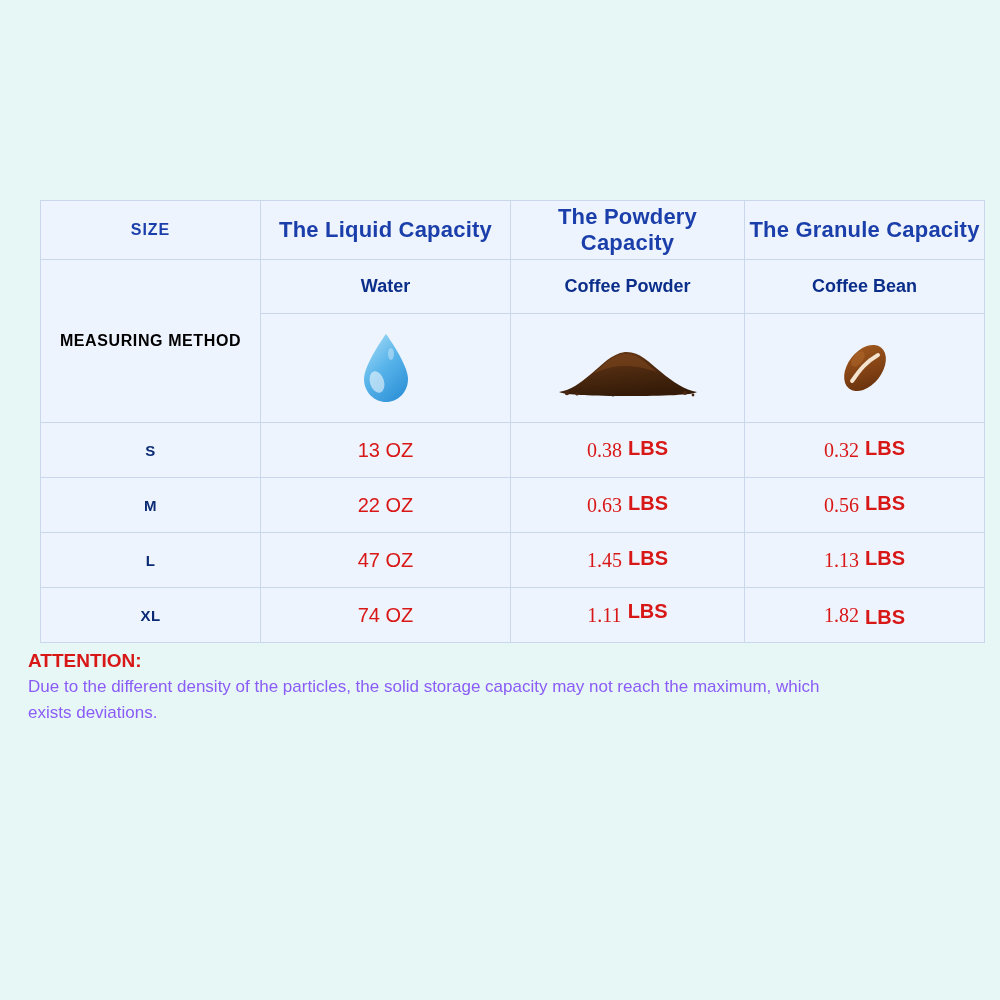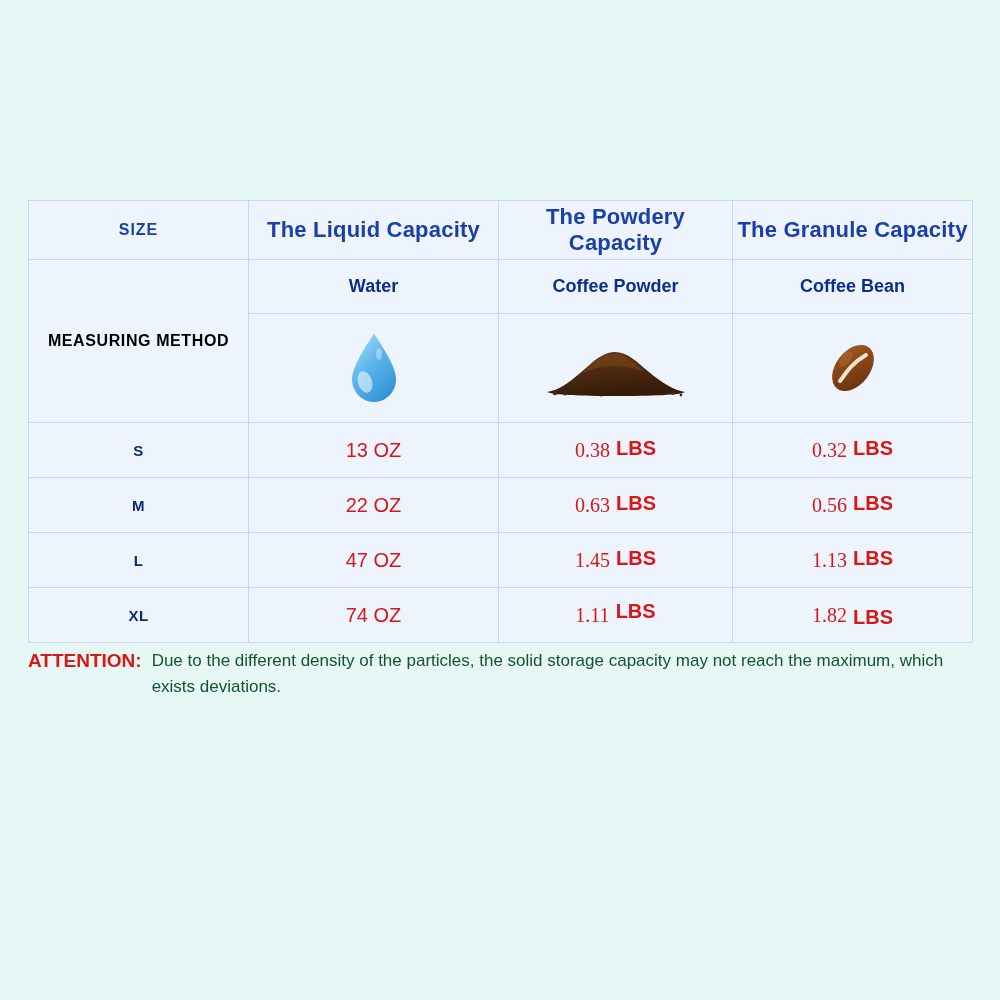--- a/index.html
+++ b/index.html
@@ -20,20 +20,21 @@
     left: 28px;
     top: 200px;
     width: 944px;
   }
 
   table.capacity-table {
     border-collapse: collapse;
     width: 944px;
     table-layout: fixed;
     background: #eef4fd;
+    margin-left: 12px;
   }
 
   table.capacity-table td {
     border: 1px solid #c9d7ea;
     background: #eef4fd;
     text-align: center;
     vertical-align: middle;
     padding: 0;
   }
 
@@ -136,31 +137,32 @@
   .row-xl .val-solid .unit { top: 2px; }
   .row-xl .cell-powder .val-solid .unit { top: -4px; }
 
   .note {
     position: absolute;
     left: 28px;
     top: 648px;
     width: 944px;
     display: flex;
     align-items: flex-start;
+    flex-direction: column;
   }
   .note-label {
     color: #d81717;
     font-weight: bold;
     font-size: 19px;
     white-space: nowrap;
     margin-right: 10px;
     line-height: 26px;
   }
   .note-text {
-    color: #14532d;
+    color: #8b5cf6;
     font-size: 17px;
     line-height: 26px;
     max-width: 800px;
   }
 </style>
 </head>
 <body>
 
 <div class="sheet">
   <table class="capacity-table">

